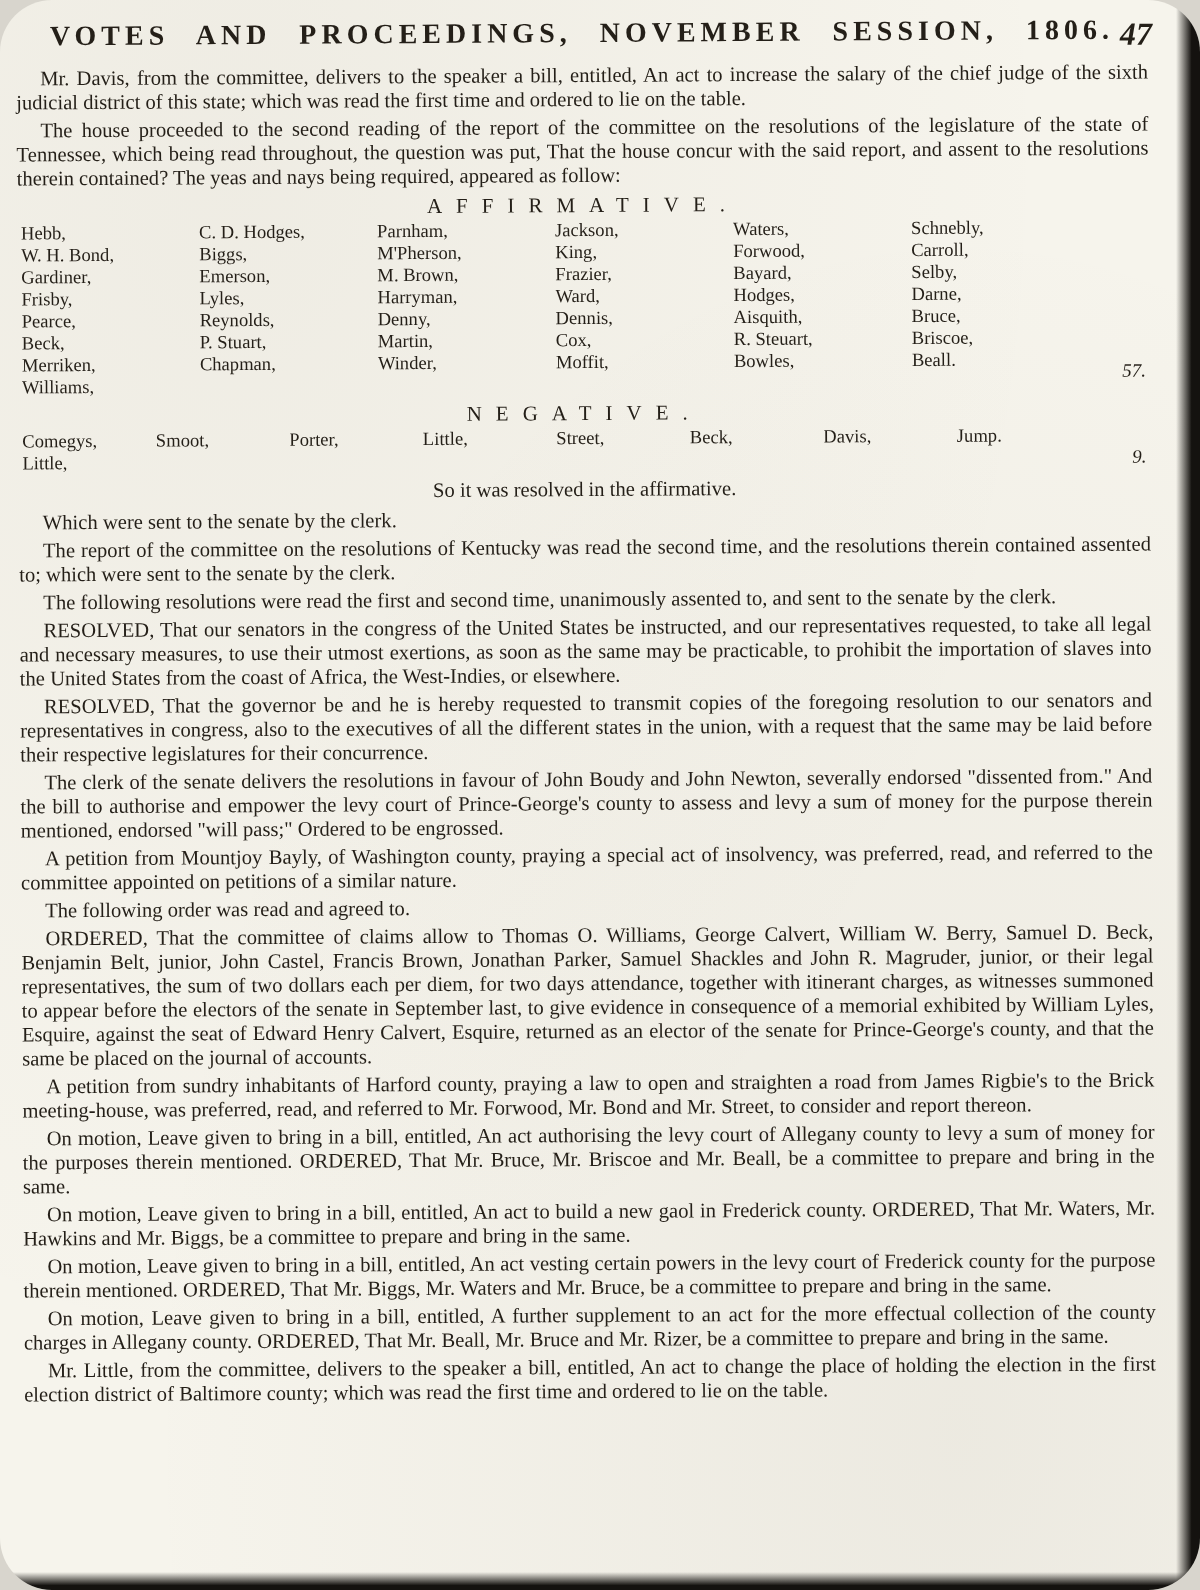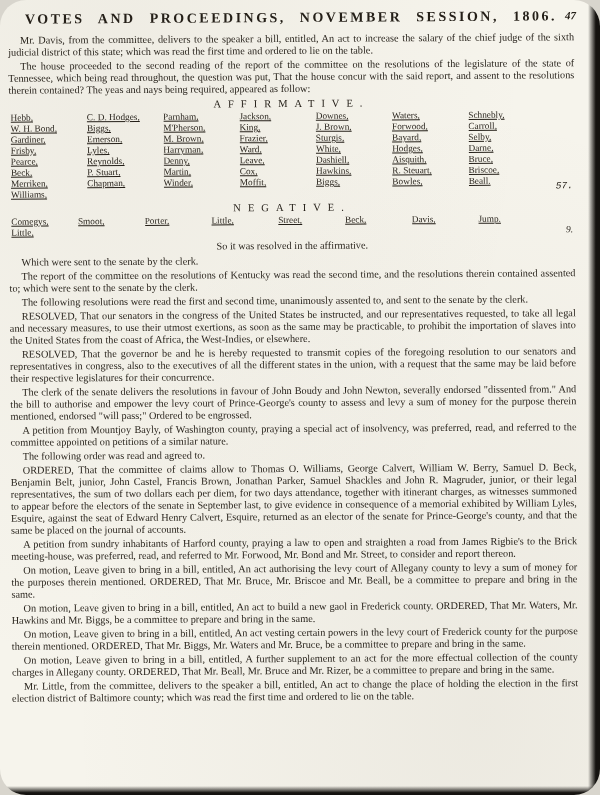--- a/index.html
+++ b/index.html
@@ -25,36 +25,36 @@
     position:absolute; left:10px; top:8px; width:566px;
     transform:rotate(-0.35deg);
   }
   .header { position:relative; text-align:center; margin-bottom:7px; }
   .title {
     display:inline-block; font-weight:bold; font-size:14px;
     letter-spacing:2.5px; word-spacing:8px; white-space:nowrap;
   }
   .pageno {
     position:absolute; right:-2px; top:3px;
-    font-weight:bold; font-style:italic; font-size:11px;
+    font-weight:bold; font-style:italic; font-size:16px;
   }
   .para {
     margin:0 0 2px 0; font-size:10.3px; line-height:12px;
     text-align:justify; text-indent:12px;
   }
   .vote-section { position:relative; margin:1px 0; }
   .vote-heading {
     text-align:center; font-size:10.5px; letter-spacing:7px;
     margin:3px 0 2px 0; font-weight:normal;
   }
   .vote-columns { display:flex; padding:0 30px 0 2px; }
-  .vote-col { flex:1; min-width:0;text-decoration:underline; }
+  .vote-col { flex:1; min-width:0; }
   .vote-name { font-size:9.3px; line-height:11px; white-space:nowrap; overflow:hidden; }
   .vote-count { position:absolute; right:2px; font-size:9.5px; font-style:italic; }
-  .vote-count.aff { bottom:6px;font-family:Liberation Mono, monospace; }
+  .vote-count.aff { bottom:6px; }
   .vote-count.neg { bottom:1px; }
   .result { text-align:center; font-size:10.3px; line-height:13px; margin:2px 0 3px 0; }
 </style>
 </head>
 <body>
 
 <div class="page">
   <div class="scan-edge-right"></div>
   <div class="scan-edge-bottom"></div>
 
@@ -97,32 +97,23 @@
             <div class="vote-name">Harryman,</div>
             <div class="vote-name">Denny,</div>
             <div class="vote-name">Martin,</div>
             <div class="vote-name">Winder,</div>
           </div>
           <div class="vote-col">
             <div class="vote-name">Jackson,</div>
             <div class="vote-name">King,</div>
             <div class="vote-name">Frazier,</div>
             <div class="vote-name">Ward,</div>
-            <div class="vote-name">Leave,</div>
+            <div class="vote-name">Dennis,</div>
             <div class="vote-name">Cox,</div>
             <div class="vote-name">Moffit,</div>
-          </div>
-          <div class="vote-col">
-            <div class="vote-name">Downes,</div>
-            <div class="vote-name">J. Brown,</div>
-            <div class="vote-name">Sturgis,</div>
-            <div class="vote-name">White,</div>
-            <div class="vote-name">Dashiell,</div>
-            <div class="vote-name">Hawkins,</div>
-            <div class="vote-name">Biggs,</div>
           </div>
           <div class="vote-col">
             <div class="vote-name">Waters,</div>
             <div class="vote-name">Forwood,</div>
             <div class="vote-name">Bayard,</div>
             <div class="vote-name">Hodges,</div>
             <div class="vote-name">Aisquith,</div>
             <div class="vote-name">R. Steuart,</div>
             <div class="vote-name">Bowles,</div>
           </div>

